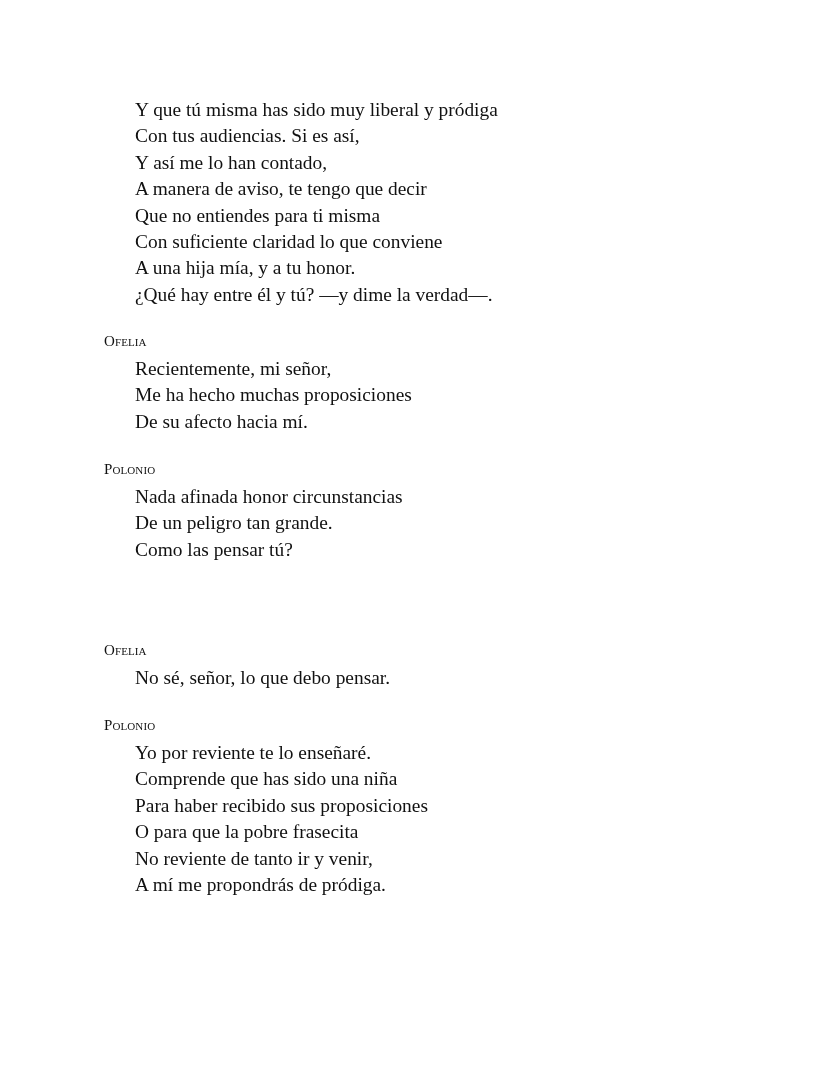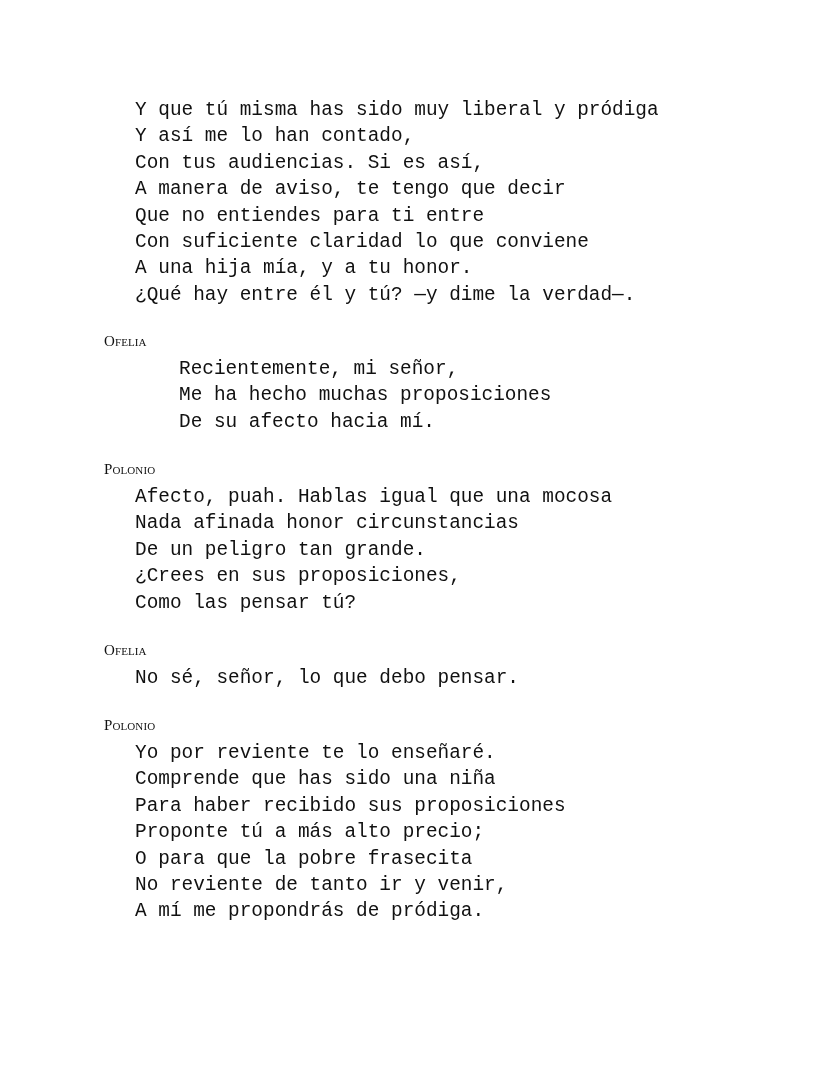--- a/index.html
+++ b/index.html
@@ -30,68 +30,64 @@
       line-height: 20px;
       white-space: nowrap;
       letter-spacing: 0.1px;
     }
     .verse {
       position: absolute;
       left: 135px;
       font-size: 19.4px;
       line-height: 26.4px;
       white-space: nowrap;
-      font-family: Liberation Mono, monospace;
     }
     .verse .line {
       display: block;
       height: 26.4px;
     }
   </style>
 </head>
 <body>
 
 <div class="page">
 
   <div class="verse" style="top: 97px;">
     <span class="line">Y que tú misma has sido muy liberal y pródiga</span>
+    <span class="line">Con tus audiencias. Si es así,</span>
     <span class="line">Y así me lo han contado,</span>
-    <span class="line">Con tus audiencias. Si es así,</span>
     <span class="line">A manera de aviso, te tengo que decir</span>
-    <span class="line">Que no entiendes para ti entre</span>
+    <span class="line">Que no entiendes para ti misma</span>
     <span class="line">Con suficiente claridad lo que conviene</span>
     <span class="line">A una hija mía, y a tu honor.</span>
     <span class="line">¿Qué hay entre él y tú? —y dime la verdad—.</span>
   </div>
 
   <div class="speaker" style="top: 331px;">Ofelia</div>
-  <div class="verse" style="top: 356px; margin-left: 44px;">
+  <div class="verse" style="top: 356px;">
     <span class="line">Recientemente, mi señor,</span>
     <span class="line">Me ha hecho muchas proposiciones</span>
     <span class="line">De su afecto hacia mí.</span>
   </div>
 
   <div class="speaker" style="top: 459px;">Polonio</div>
   <div class="verse" style="top: 484px;">
-    <span class="line">Afecto, puah. Hablas igual que una mocosa</span>
     <span class="line">Nada afinada honor circunstancias</span>
     <span class="line">De un peligro tan grande.</span>
-    <span class="line">¿Crees en sus proposiciones,</span>
     <span class="line">Como las pensar tú?</span>
   </div>
 
   <div class="speaker" style="top: 640px;">Ofelia</div>
   <div class="verse" style="top: 665px;">
     <span class="line">No sé, señor, lo que debo pensar.</span>
   </div>
 
   <div class="speaker" style="top: 715px;">Polonio</div>
   <div class="verse" style="top: 740px;">
     <span class="line">Yo por reviente te lo enseñaré.</span>
     <span class="line">Comprende que has sido una niña</span>
     <span class="line">Para haber recibido sus proposiciones</span>
-    <span class="line">Proponte tú a más alto precio;</span>
     <span class="line">O para que la pobre frasecita</span>
     <span class="line">No reviente de tanto ir y venir,</span>
     <span class="line">A mí me propondrás de pródiga.</span>
   </div>
 
 </div>
 
 </body></html>

